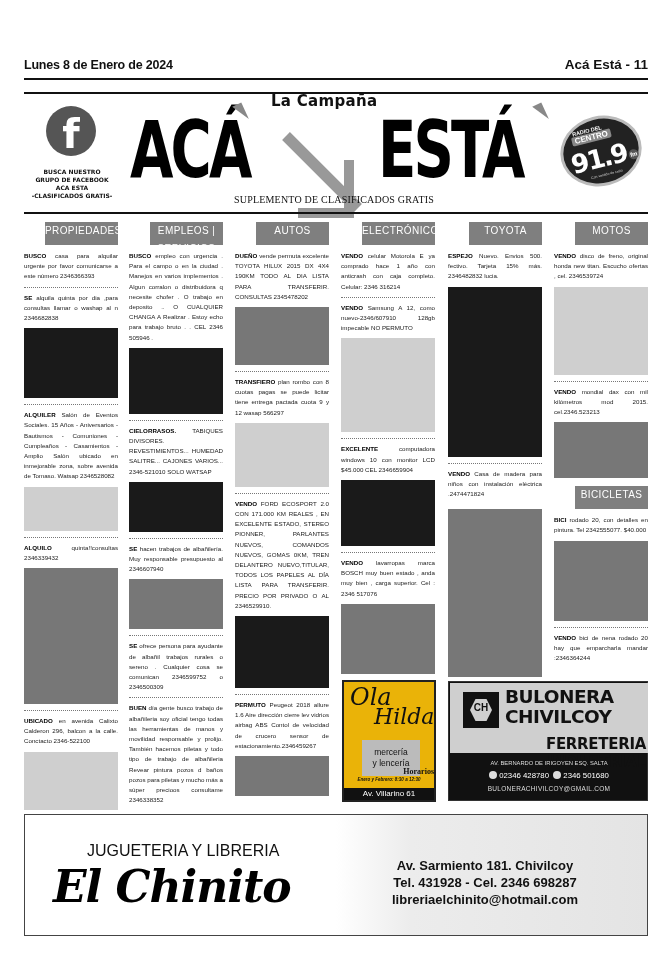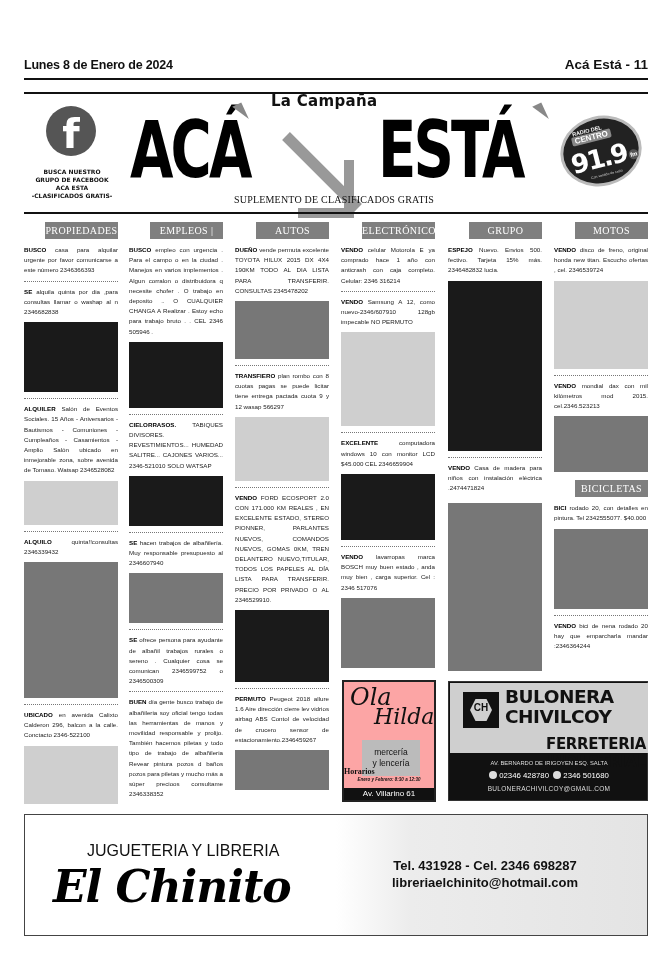--- a/index.html
+++ b/index.html
@@ -20,35 +20,35 @@
   .arrow { position: absolute; left: 254px; top: 30px; width: 110px; height: 100px; }
   .subtitle { position: absolute; left: 160px; top: 102px; width: 300px; text-align: center; font-family: "Liberation Serif", serif; font-size: 10px; letter-spacing: 0.2px; }
   .radio { position: absolute; left: 536px; top: 24px; width: 82px; height: 70px; border-radius: 50%; background: #222; transform: rotate(-14deg); border: 3px solid #bbb; }
   .radio .r1 { position: absolute; left: 14px; top: 6px; font-size: 5.5px; color: #fff; font-weight: bold; }
   .radio .r2 { position: absolute; left: 12px; top: 12px; background: #888; color: #fff; font-size: 8px; font-weight: bold; padding: 0 3px; border-radius: 2px; }
   .radio .r3 { position: absolute; left: 6px; top: 24px; color: #fff; font-size: 26px; font-weight: 900; letter-spacing: -2px; font-family: "DejaVu Sans", sans-serif; }
   .radio .r4 { position: absolute; left: 64px; top: 38px; color: #fff; font-size: 6px; font-weight: bold; background:#555; border-radius:50%; width:10px; height:10px; text-align:center; line-height:10px;}
   .radio .r5 { position: absolute; left: 22px; top: 54px; color: #ccc; font-size: 3.5px; }
 
   .col { position: absolute; top: 222px; width: 94px; }
-  .sec-head { background: #7f7f7f; color: #fff; font-family: Liberation Serif, serif; text-align: center; font-size: 10px; height: 17px; line-height: 18px; letter-spacing: 0.4px; margin-bottom: 6px; margin-left: 21px; }
+  .sec-head { background: #7f7f7f; color: #fff; font-family: Liberation Sans, sans-serif; text-align: center; font-size: 10px; height: 23px; line-height: 18px; letter-spacing: 0.4px; margin-bottom: 6px; margin-left: 21px; }
   .ad { font-size: 6.2px; line-height: 10.2px; text-align: justify; color: #222; margin-bottom: 5px; }
   .ad b { color: #000; font-weight: bold; }
   .sep { border-top: 1px dotted #777; height: 0; margin: 4px 0 5px 0; }
   .photo { width: 94px; background: #333; margin-bottom: 6px; position: relative; overflow: hidden; }
   .photo.light { background: #cfcfcf; }
   .photo.mid { background: #777; }
   .photo.dark { background: #1a1a1a; }
 
   .ad-box { position: absolute; }
-  .hilda { left: 342px; top: 680px; width: 94px; height: 122px; border: 2px solid #222; background: #fca5a5; }
+  .hilda { left: 342px; top: 680px; width: 94px; height: 122px; border: 2px solid #222; background: #eab308; }
   .hilda .h-script { position: absolute; left: 6px; top: 4px; font-family: "DejaVu Serif", serif; font-style: italic; font-size: 24px; line-height: 22px; color: #111; }
   .hilda .h-script2 { position: absolute; left: 30px; top: 22px; font-family: "DejaVu Serif", serif; font-style: italic; font-size: 22px; color: #111; }
   .hilda .h-cat { position: absolute; left: 18px; top: 58px; width: 58px; background: #bbb; font-size: 8.5px; text-align: center; line-height: 11px; padding: 7px 0; }
-  .hilda .h-hor { position: absolute; left: 0; top: 85px; width: 90px; text-align: left; font-family: "Liberation Serif", serif; font-weight: bold; font-size: 8px; }
+  .hilda .h-hor { position: absolute; left: 0; top: 85px; width: 90px; text-align: right; font-family: "Liberation Serif", serif; font-weight: bold; font-size: 8px; }
   .hilda .h-time { position: absolute; left: 0; top: 95px; width: 90px; text-align: center; font-size: 4.5px; font-style: italic; font-weight: bold; }
   .hilda .h-addr { position: absolute; left: 0; bottom: 0; width: 90px; height: 12px; background: #111; color: #fff; text-align: center; font-size: 8px; line-height: 12px; }
 
   .bulonera { left: 448px; top: 681px; width: 200px; height: 120px; background: #111; border: 1px solid #333; }
   .bulonera .b-top { position: absolute; left: 1px; top: 1px; width: 198px; height: 70px; background: #cfcfcf; }
   .bulonera .b-logo { position: absolute; left: 13px; top: 9px; width: 36px; height: 36px; background: #111; }
   .bulonera .b-logo-inner { position: absolute; left: 7px; top: 7px; width: 22px; height: 22px; background: #cfcfcf; clip-path: polygon(25% 0,75% 0,100% 50%,75% 100%,25% 100%,0 50%); }
   .bulonera .b-logo-ch { position: absolute; left: 0; top: 10px; width: 36px; text-align: center; font-size: 10px; font-weight: bold; color: #111; }
   .bulonera .b-name { position: absolute; left: 55px; top: 4px; font-size: 18.5px; font-weight: 900; line-height: 20px; color: #111; font-family: "DejaVu Sans", sans-serif; letter-spacing: -0.5px; }
   .bulonera .b-sub { position: absolute; left: 4px; top: 52px; width: 192px; text-align: right; font-size: 15px; font-weight: 900; color: #111; font-family: "DejaVu Sans", sans-serif; letter-spacing: -0.3px; }
@@ -162,21 +162,21 @@
   <div class="photo light" style="height:94px;"></div>
   <div class="sep"></div>
   <div class="ad"><b>EXCELENTE</b><span> computadora windows 10 con monitor LCD $45.000 CEL 2346659904</span></div>
   <div class="photo dark" style="height:66px;"></div>
   <div class="sep"></div>
   <div class="ad"><b>VENDO</b><span> lavarropas marca BOSCH muy buen estado , anda muy bien , carga superior. Cel : 2346 517076</span></div>
   <div class="photo mid" style="height:70px;"></div>
 </div>
 
 <div class="col" style="left:448px;">
-  <div class="sec-head">GRUPO</div>
+  <div class="sec-head">TOYOTA</div>
   <div class="ad"><b>ESPEJO</b><span> Nuevo. Envios 500. fectivo. Tarjeta 15% más. 2346482832 lucia.</span></div>
   <div class="photo dark" style="height:170px;"></div>
   <div class="sep"></div>
   <div class="ad"><b>VENDO</b><span> Casa de madera para niños con instalación eléctrica .2474471824</span></div>
   <div class="photo mid" style="height:168px;margin-top:10px;"></div>
 </div>
 
 <div class="col" style="left:554px;">
   <div class="sec-head">MOTOS</div>
   <div class="ad"><b>VENDO</b><span> disco de freno, original honda new titan. Escucho ofertas , cel. 2346539724</span></div>
@@ -220,16 +220,17 @@
     <span class="ic"></span><span>02346 428780</span>
     &nbsp;<span class="ic"></span><span>2346 501680</span>
   </div>
   <div class="b-mail">BULONERACHIVILCOY@GMAIL.COM</div>
 </div>
 
 <div class="ad-box chinito">
   <div class="c-type">JUGUETERIA Y LIBRERIA</div>
   <div class="c-name">El Chinito</div>
   <div class="c-info">
+    <div>Av. Sarmiento 181. Chivilcoy</div>
     <div>Tel. 431928 - Cel. 2346 698287</div>
     <div>libreriaelchinito@hotmail.com</div>
   </div>
 </div>
 
 </body></html>

